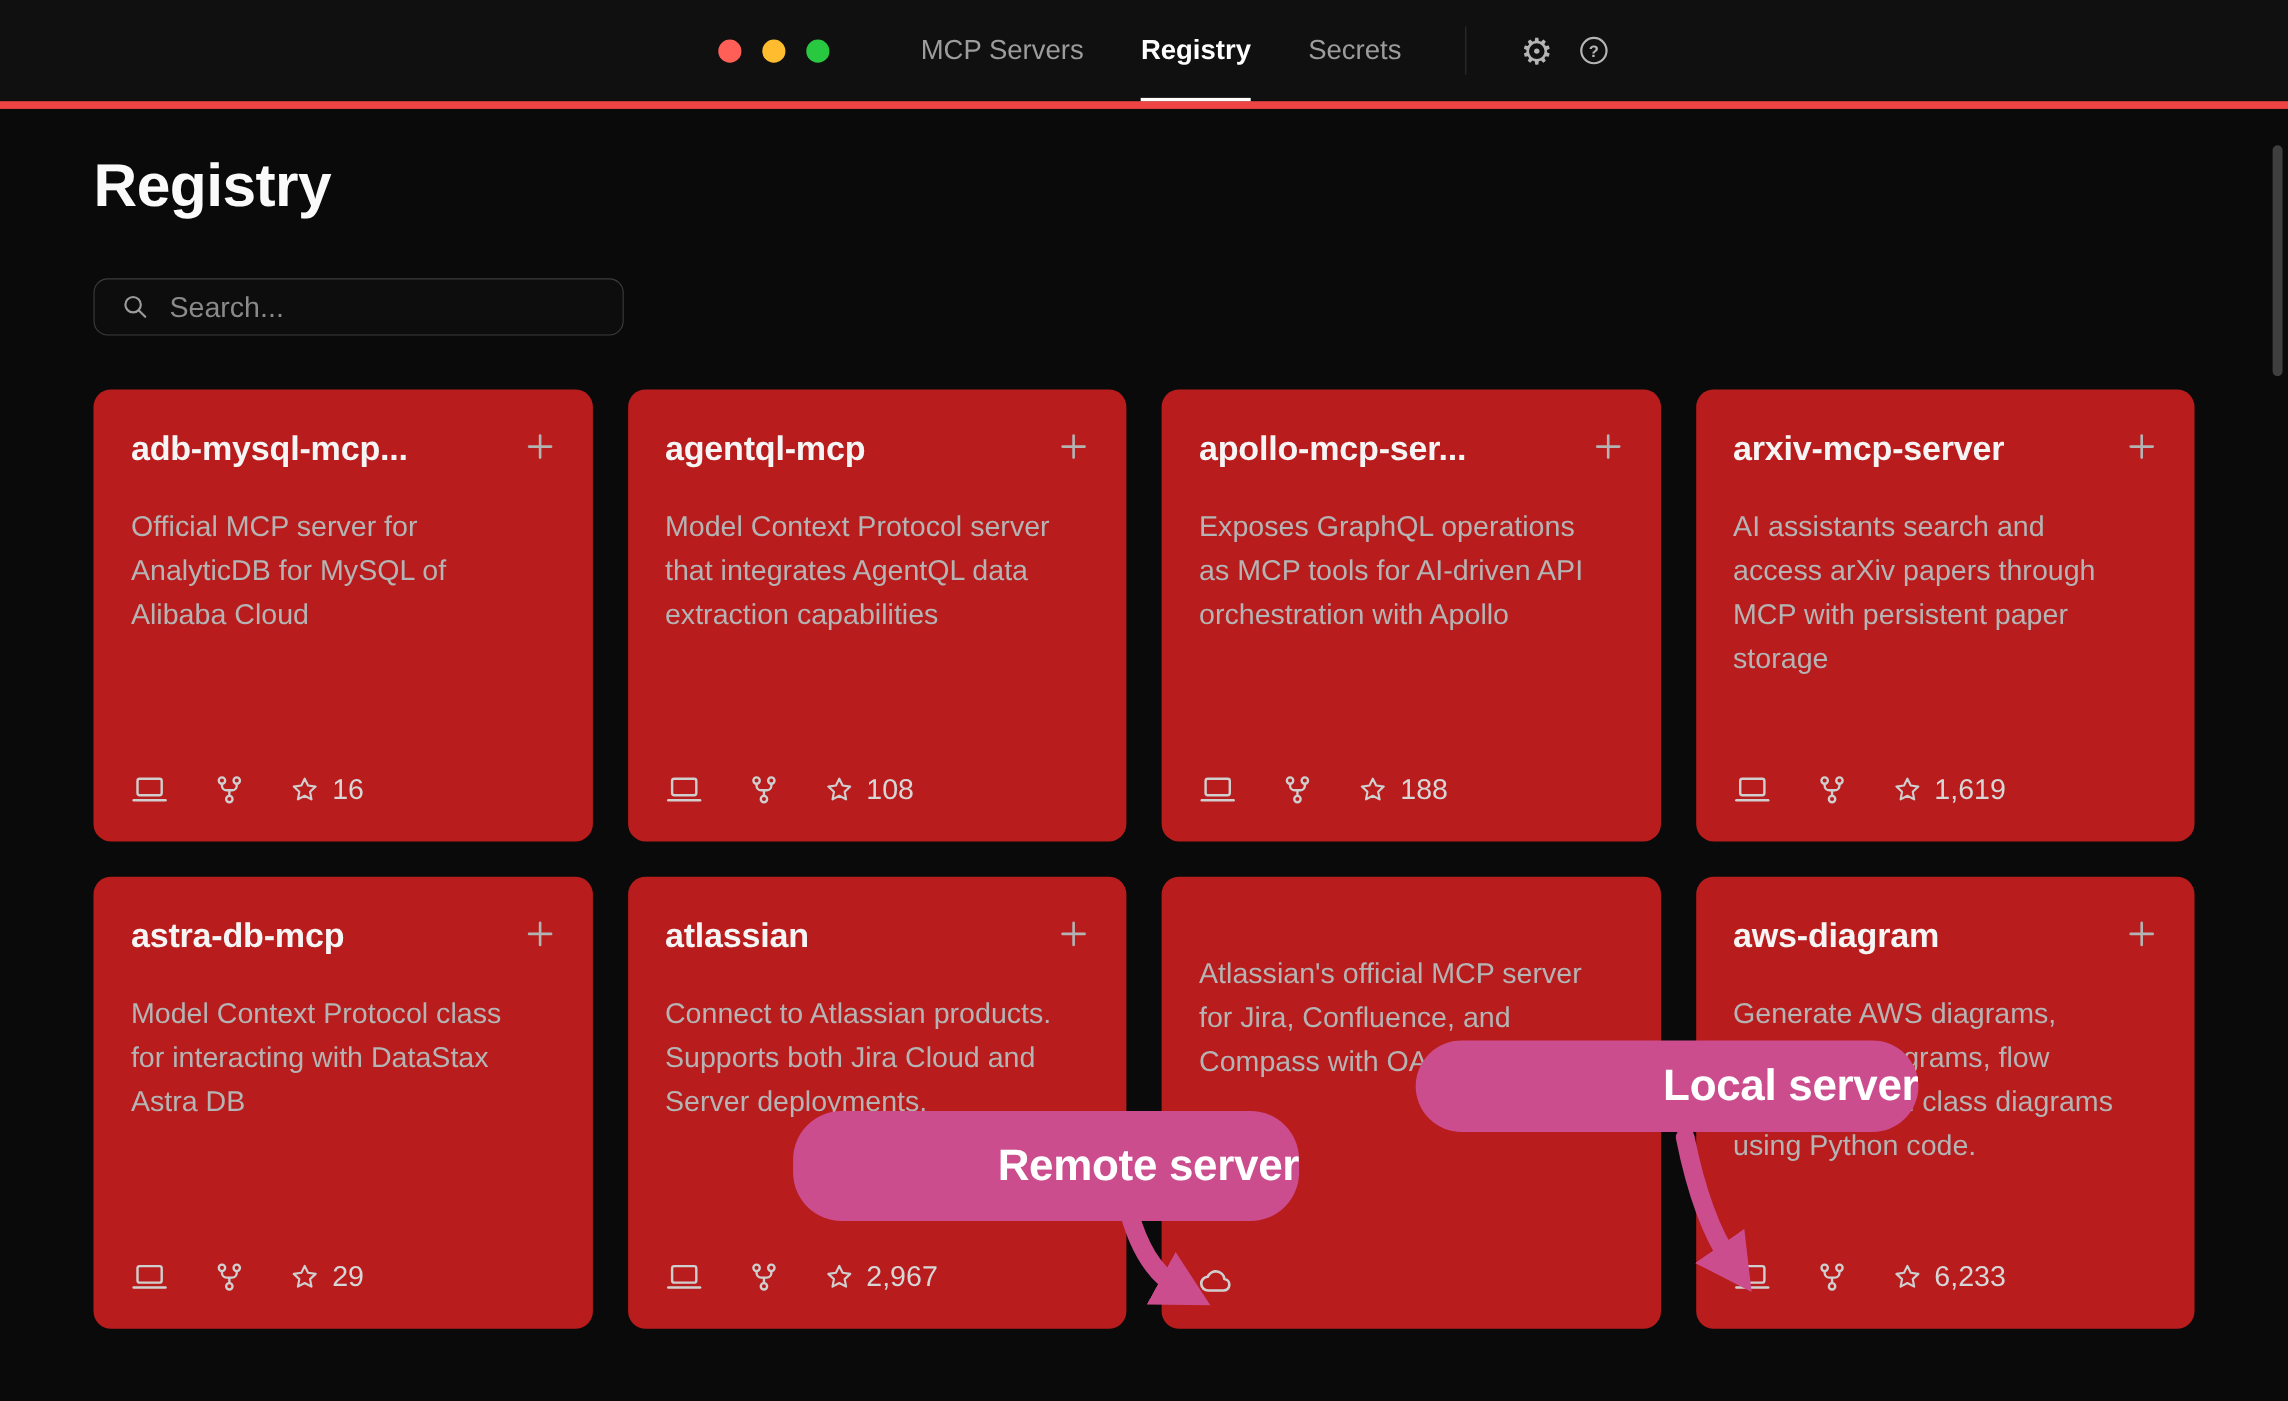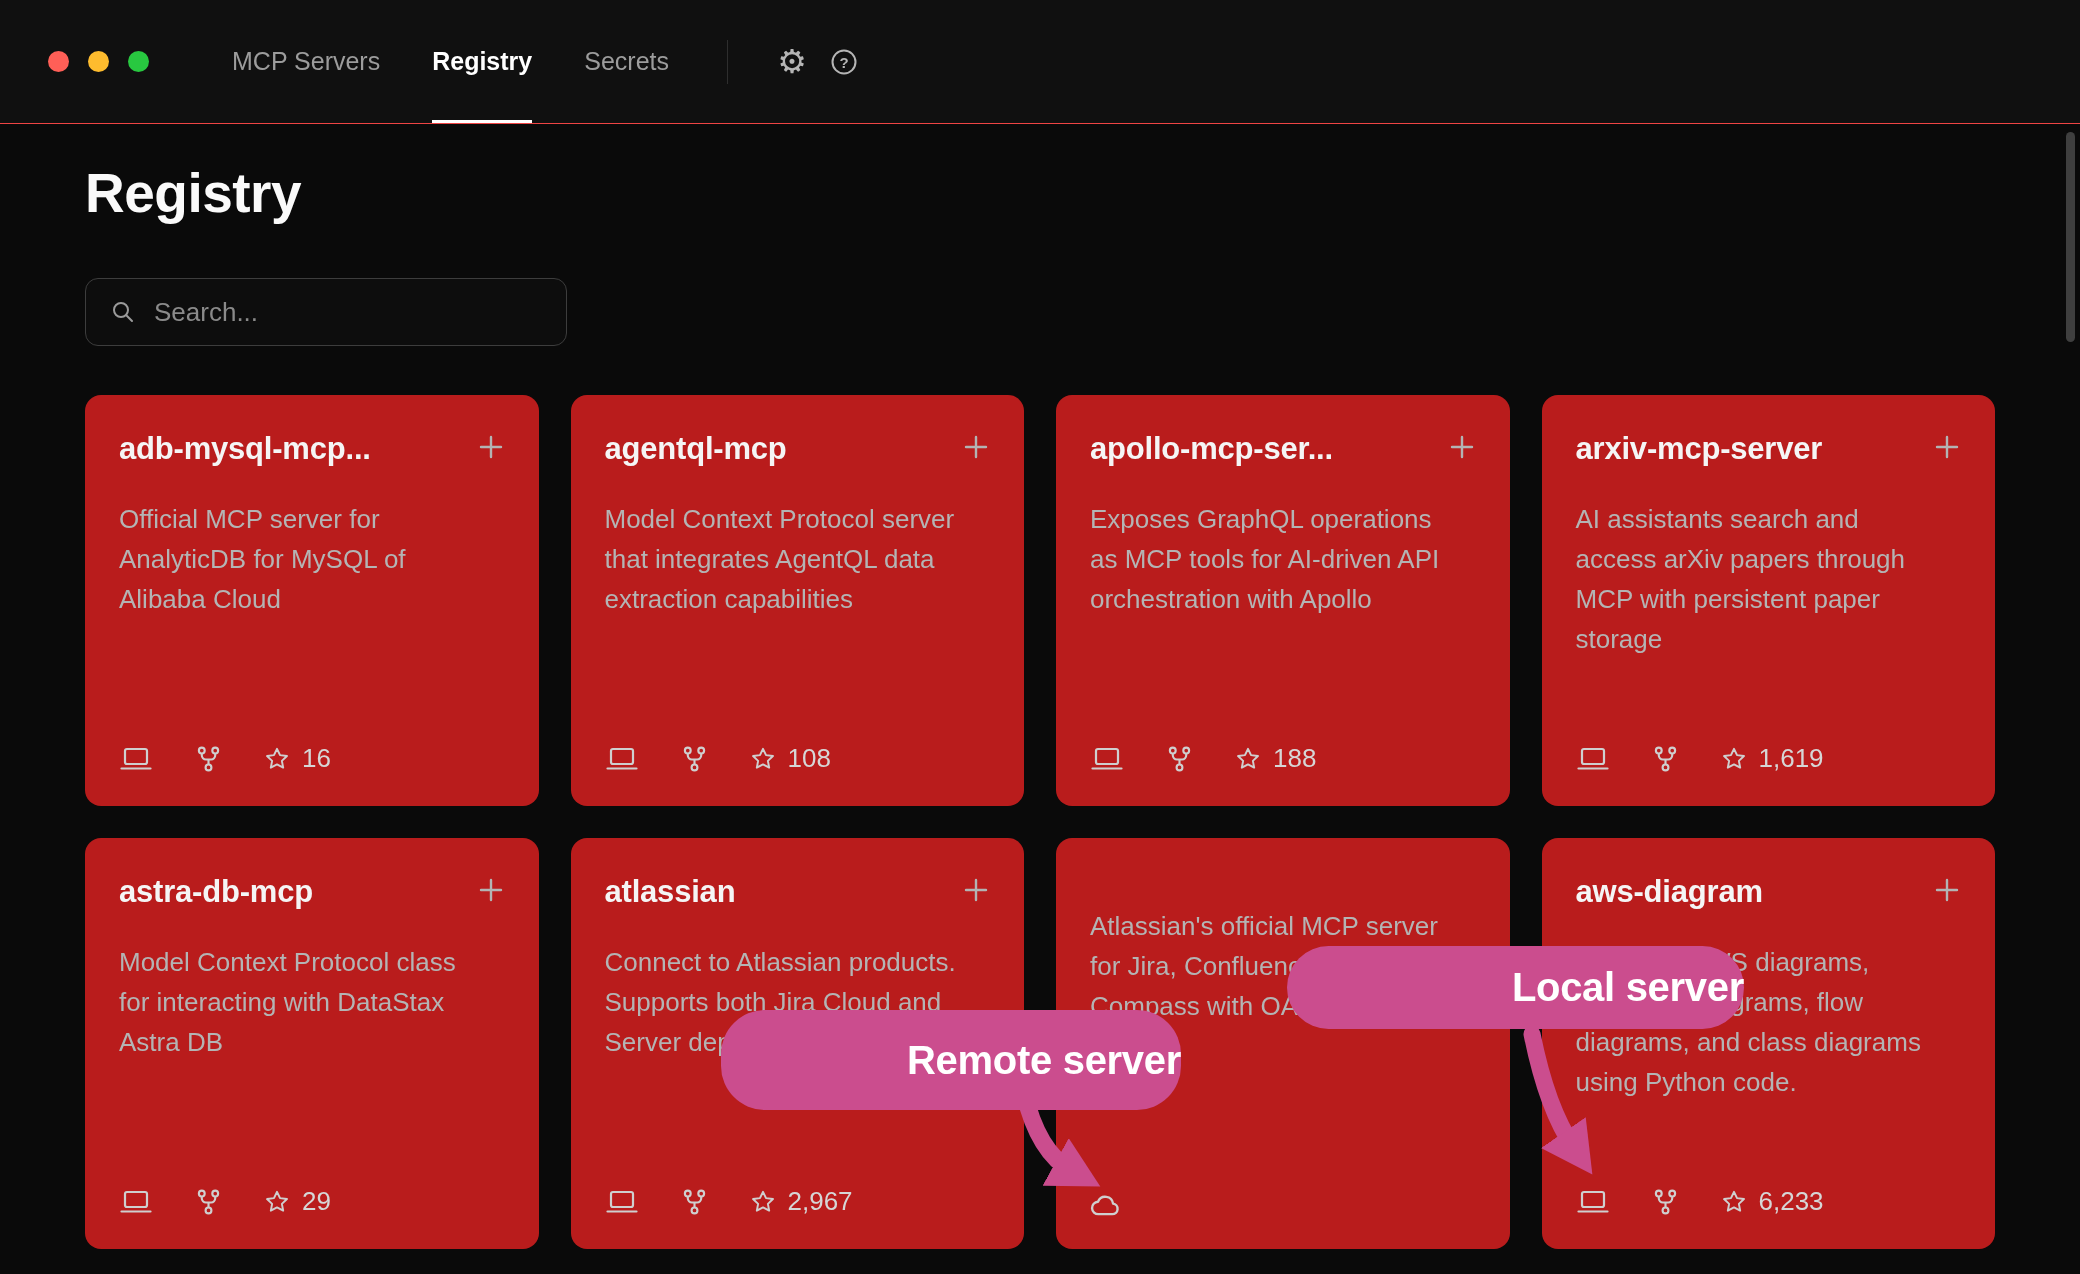--- a/index.html
+++ b/index.html
@@ -8,25 +8,26 @@
     --accent:#cb4d8e;
     background:#0a0a0a;
     font-family:"Liberation Sans", sans-serif;
     color:#e8e8e8;
     overflow:hidden;
     position:relative;
   }
 
   
   .topbar {
-    height:124px;
+    height:99px;
     background:#101010;
-    border-bottom:1px solid #ef4444;
+    border-bottom:7px solid #ef4444;
     display:flex;
     align-items:stretch;
+    justify-content:center;
   }
   .traffic {
     display:flex; align-items:center; gap:19px;
     padding-left:48px;
   }
   .light { width:21px; height:21px; border-radius:50%; background:#444; cursor:pointer; }
   .nav { display:flex; align-items:stretch; gap:52px; margin-left:83px; }
   .nav-item {
     display:flex; align-items:center;
     font-size:25px; color:#9c9c9c; cursor:pointer;
@@ -40,21 +41,21 @@
     align-self:center; height:52px;
   }
   .gear-glyph { font-family:"DejaVu Sans", sans-serif; font-size:33px; line-height:1; }
 
   
   .main { padding:0 85px; }
   .page-title { font-size:55px; font-weight:700; color:#fafafa; margin-top:38px; line-height:62px; letter-spacing:-0.5px; }
 
   .search-box {
     margin-top:54px;
-    width:482px; height:68px;
+    width:482px; height:52px;
     border:1px solid #3d3d3d; border-radius:13px;
     background:#0d0d0d;
     display:flex; align-items:center; gap:18px;
     padding:0 24px;
   }
   .search-box input {
     flex:1; background:transparent; border:none; outline:none;
     font-size:26px; color:#e8e8e8; font-family:"Liberation Sans", sans-serif;
   }
   .search-box input::placeholder { color:#8a8a8a; }

